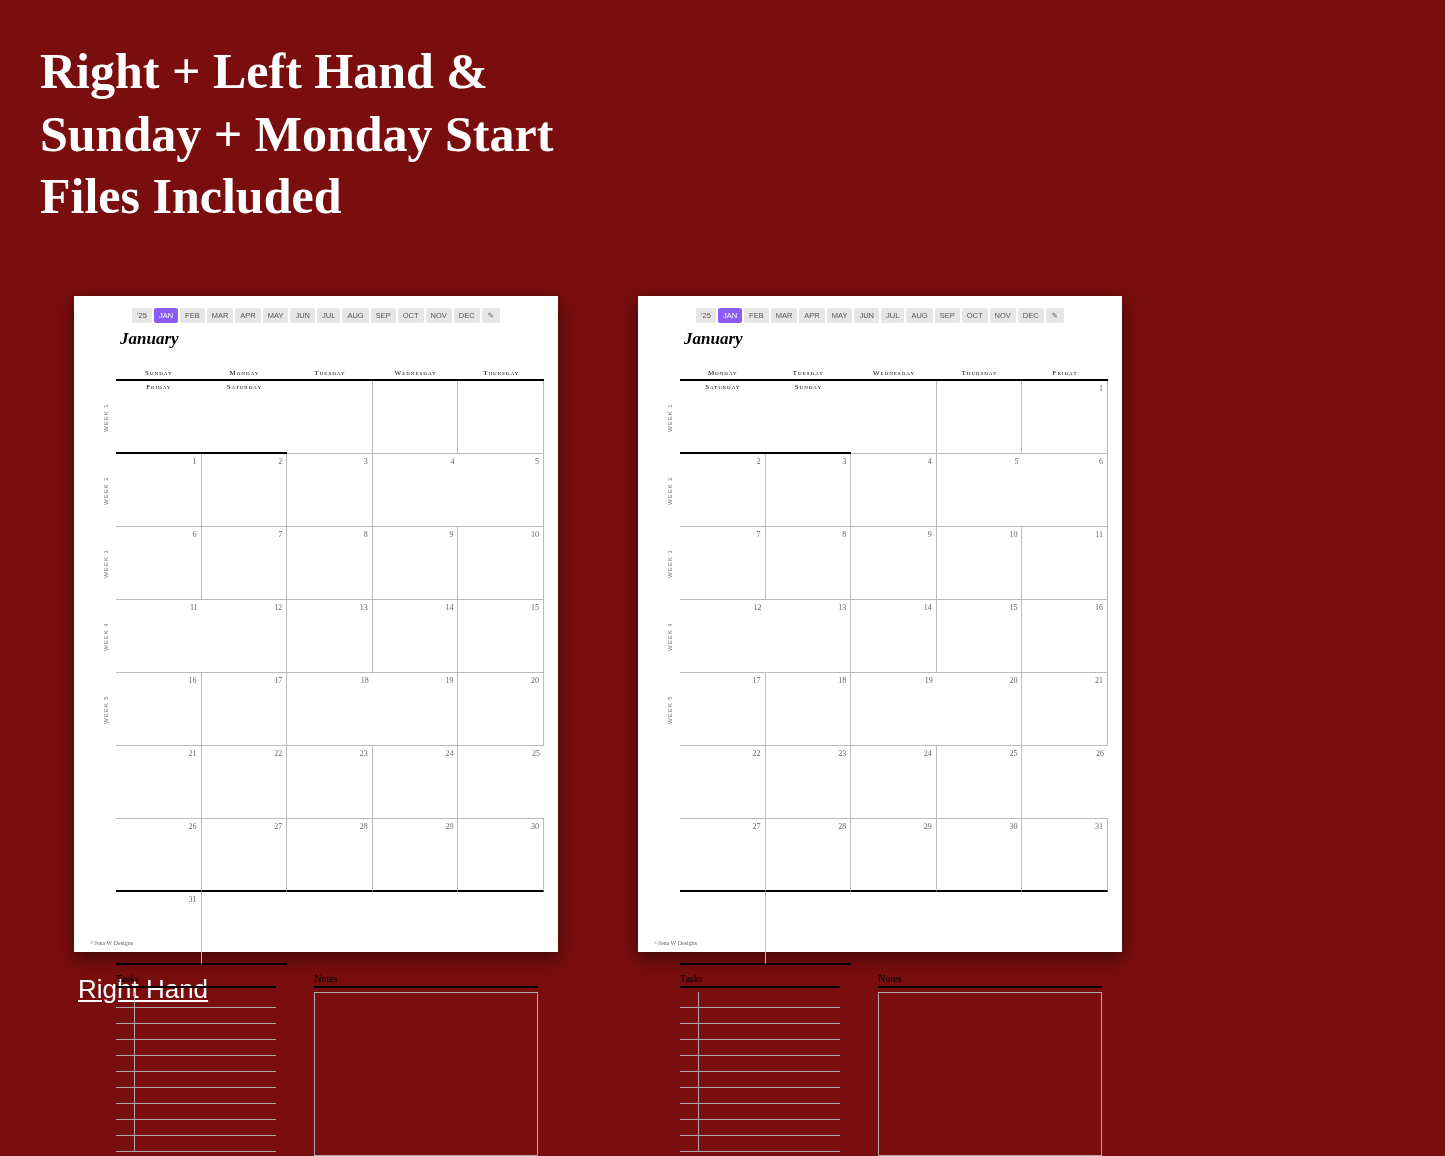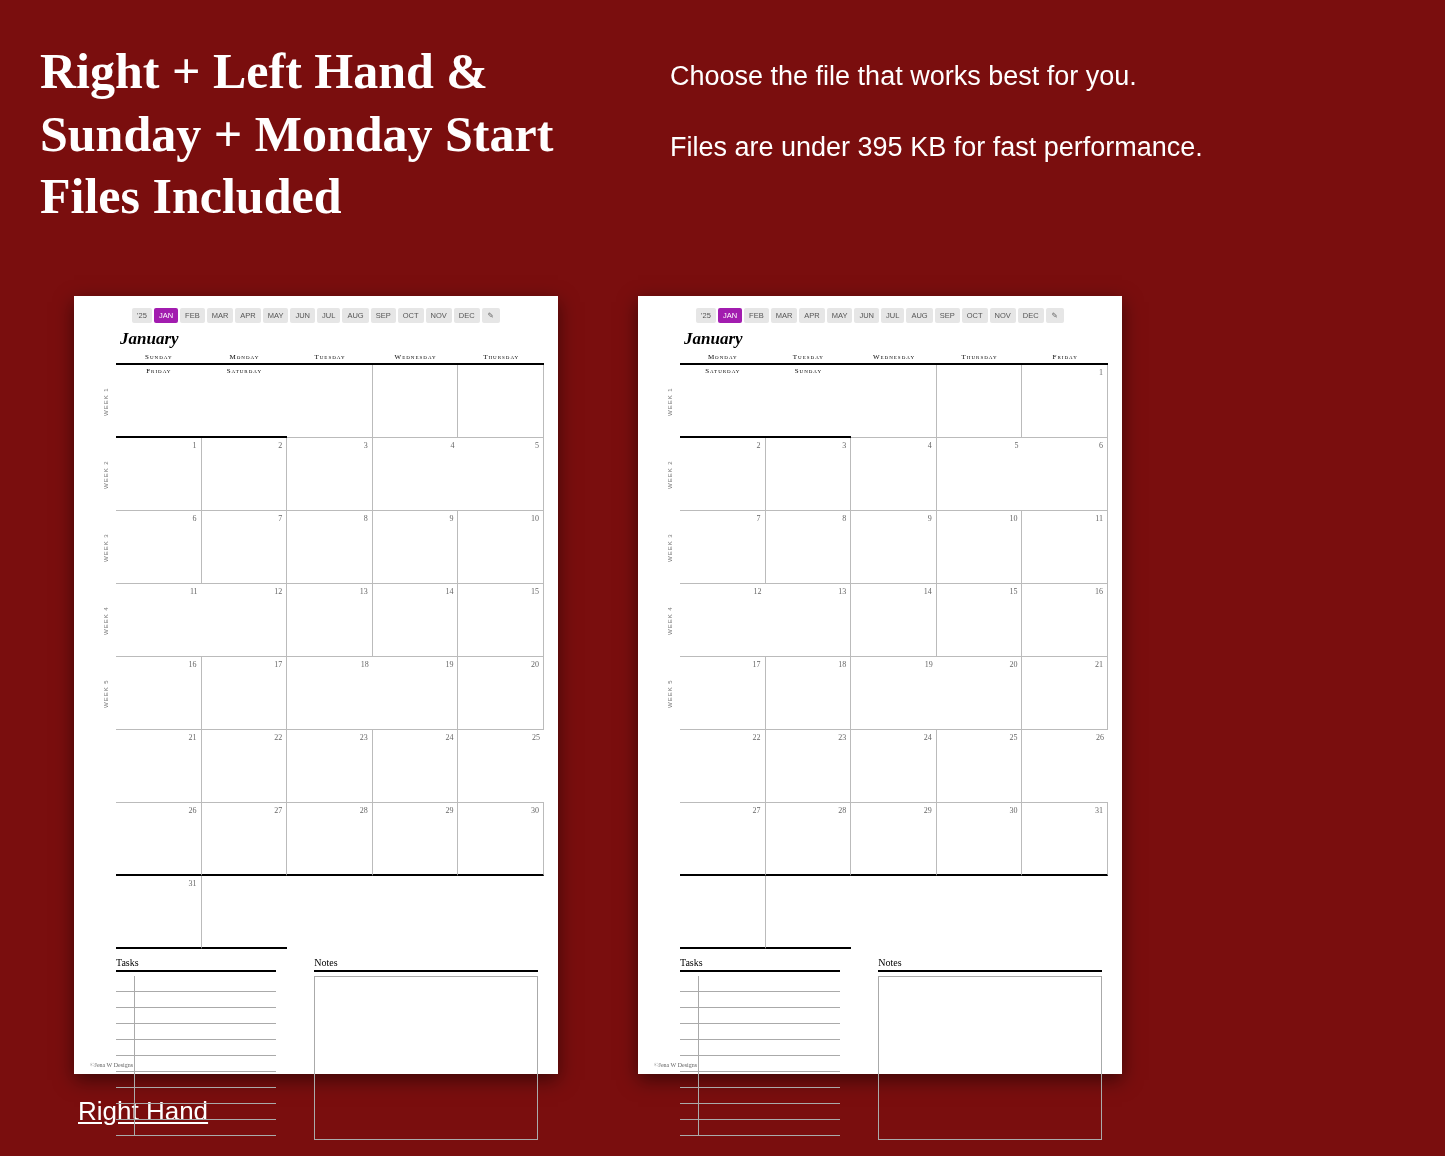--- a/index.html
+++ b/index.html
@@ -36,21 +36,21 @@
   .desc p { margin-bottom: 30px; }
   .previews {
     display: flex;
     gap: 80px;
     padding-left: 34px;
   }
   .preview-col { display:flex; flex-direction:column; }
   .page {
     background: #fff;
     width: 484px;
-    height: 778px;
+    height: 656px;
     color: #000;
     padding: 12px 14px 8px 14px;
     position: relative;
     box-shadow: 0 6px 18px rgba(0,0,0,0.5);
     font-family: Georgia, serif;
   }
   .caption {
     font-family: 'Gill Sans','Gill Sans MT', 'Trebuchet MS', sans-serif;
     font-size: 26px;
     margin-top: 22px;
@@ -67,30 +67,30 @@
   }
   .nav-btn {
     background: #e6e6e6;
     color: #555;
     font-size: 7.5px;
     font-family: Arial, sans-serif;
     padding: 3px 5px;
     border-radius: 2px;
   }
   .nav-btn.active {
-    background: #a21caf;
+    background: #8b5cf6;
     color: #fff;
   }
   .nav-btn.icon { padding: 3px 6px; }
   .month-title {
     font-style: italic;
     font-weight: bold;
     font-size: 17px;
     margin-left: 32px;
-    margin-bottom: 2px;
+    margin-bottom: 18px;
   }
   .calgrid {
     display: flex;
     margin-left: 8px;
   }
   .weeklabels {
     display: flex;
     flex-direction: column;
     width: 20px;
     padding-top: 14px;
@@ -177,24 +177,20 @@
     font-size: 6px;
     color: #666;
   }
 </style>
 </head>
 <body>
 
 <div class="container">
   <div class="top-row">
     <div class="headline">Right + Left Hand  &amp; Sunday + Monday Start Files Included</div>
-    <div class="desc">
-      <p>Choose the file that works best for you.</p>
-      <p>Files are under 395 KB for fast performance.</p>
-    </div>
   </div>
 
   <div class="previews">
 
     <div class="preview-col">
       <div class="page">
         <div class="month-nav">
             <div class="nav-btn">'25</div>
             <div class="nav-btn active">JAN</div>
             <div class="nav-btn">FEB</div>

